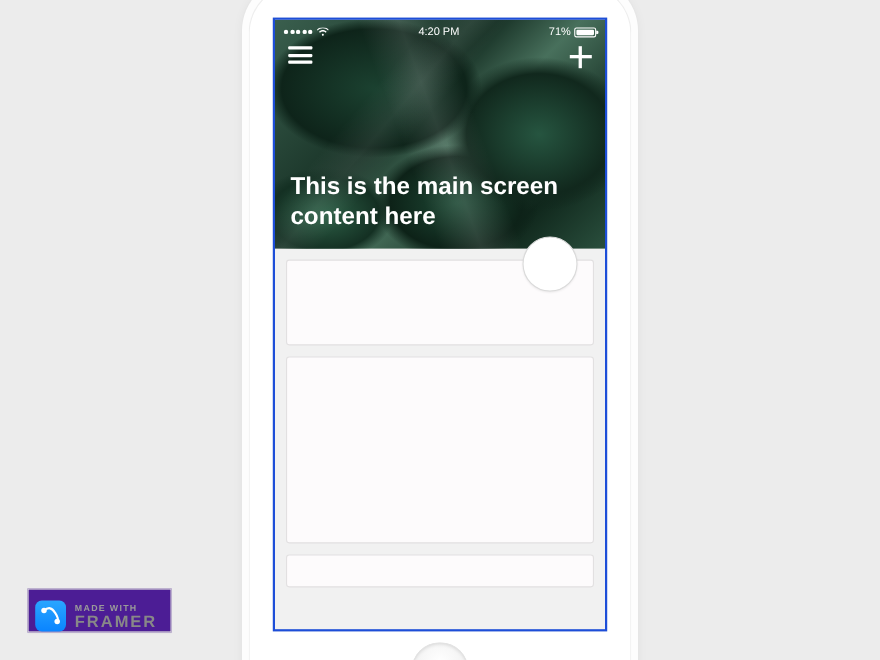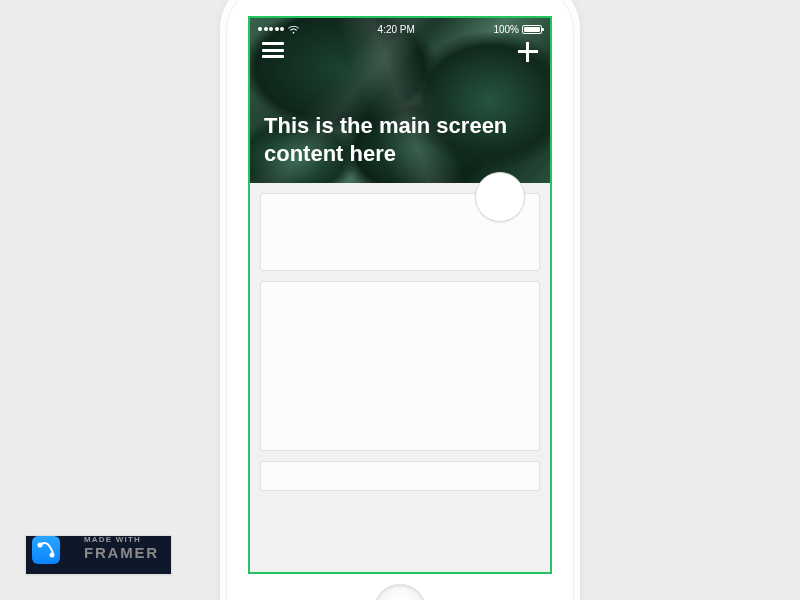--- a/index.html
+++ b/index.html
@@ -28,21 +28,21 @@
       border-radius: 44px;
       background: #fff;
       box-shadow: inset 0 0 0 1px #eee;
     }
     .screen {
       position: absolute;
       left: 22px;
       right: 22px;
       top: 30px;
       bottom: 80px;
-      border: 2px solid #22c55e;
+      border: 2px solid #1d4ed8;
       overflow: hidden;
       background: #f1f1f1;
     }
     .status-bar {
       position: absolute;
       top: 0; left: 0; right: 0;
       height: 22px;
       display: flex;
       align-items: center;
       justify-content: space-between;
@@ -55,21 +55,21 @@
     .status-left { display: flex; align-items: center; gap: 4px; }
     .dots { display: flex; gap: 1.5px; }
     .dots span { width: 4px; height: 4px; border-radius: 50%; background: #fff; }
     .wifi { width: 11px; height: 8px; position: relative; }
     .battery { display: flex; align-items: center; gap: 3px; }
     .batt-body { width: 20px; height: 9px; border: 1px solid #fff; border-radius: 2px; position: relative; }
     .batt-body::after { content: ""; position: absolute; right: -3px; top: 2px; width: 2px; height: 3px; background: #fff; border-radius: 0 1px 1px 0; }
     .batt-fill { position: absolute; inset: 1px; background: #fff; border-radius: 1px; }
     .header {
       position: relative;
-      height: 165px;
+      height: 208px;
       background:
         radial-gradient(ellipse 140px 90px at 30% 30%, #1b4130 0%, #0e241a 60%, transparent 70%),
         radial-gradient(ellipse 120px 100px at 80% 50%, #265540 0%, #11281d 55%, transparent 70%),
         radial-gradient(ellipse 100px 70px at 55% 80%, #1f4a36 0%, #0d2218 60%, transparent 75%),
         radial-gradient(ellipse 90px 60px at 15% 85%, #2d6047 0%, #143023 55%, transparent 70%),
         linear-gradient(135deg, #3a5f4e 0%, #183226 40%, #48705c 55%, #0f261b 80%, #2a4f3d 100%);
     }
     .header::after {
       content: "";
       position: absolute; inset: 0;
@@ -135,26 +135,26 @@
       width: 52px; height: 52px;
       border-radius: 50%;
       background: radial-gradient(circle at 50% 35%, #fff 0%, #f2f2f2 60%, #e4e4e4 100%);
       box-shadow: inset 0 0 0 1px #e3e3e3, inset 0 2px 3px rgba(0,0,0,0.1);
     }
     .badge {
       position: absolute;
       left: 25px;
       bottom: 25px;
       height: 40px;
-      background: #0f172a;
+      background: #4c1d95;
       border: 1px solid #dedede;
       display: flex;
-      align-items: flex-start;
+      align-items: flex-end;
       padding: 0 12px 0 6px;
-      gap: 24px;
+      gap: 8px;
       box-shadow: 0 1px 2px rgba(0,0,0,0.05);
     }
     .badge-icon {
       width: 28px; height: 28px;
       background: linear-gradient(180deg, #2aa6ff 0%, #0a84ff 100%);
       border-radius: 6px;
       position: relative;
     }
     .badge-text { display: flex; flex-direction: column; line-height: 1.1; }
     .badge-text span:first-child { font-size: 8px; letter-spacing: 1.2px; color: #9a9a9a; font-weight: 600; }
@@ -177,21 +177,21 @@
               <span></span>
           </div>
           <div class="wifi">
             <svg viewBox="0 0 12 9" width="11" height="8">
                 <path d="M6 8.5c.6 0 1-.5 1-1s-.4-1-1-1-1 .5-1 1 .4 1 1 1zM3 5.3c1.7-1.7 4.3-1.7 6 0l.9-.9C7.6 2.1 4.4 2.1 2.1 4.4L3 5.3zM.7 3C3.6.1 8.4.1 11.3 3l.7-.7C8.7-1 3.3-1 0 2.3L.7 3z" fill="#fff"></path>
               </svg>
           </div>
         </div>
         <div>4:20 PM</div>
         <div class="battery">
-          <span>100%</span>
+          <span>71%</span>
           <div class="batt-body">
               <div class="batt-fill"></div>
             </div>
         </div>
       </div>
 
       <div class="header">
         <div class="nav">
           <div class="hamburger">
             <span></span>

